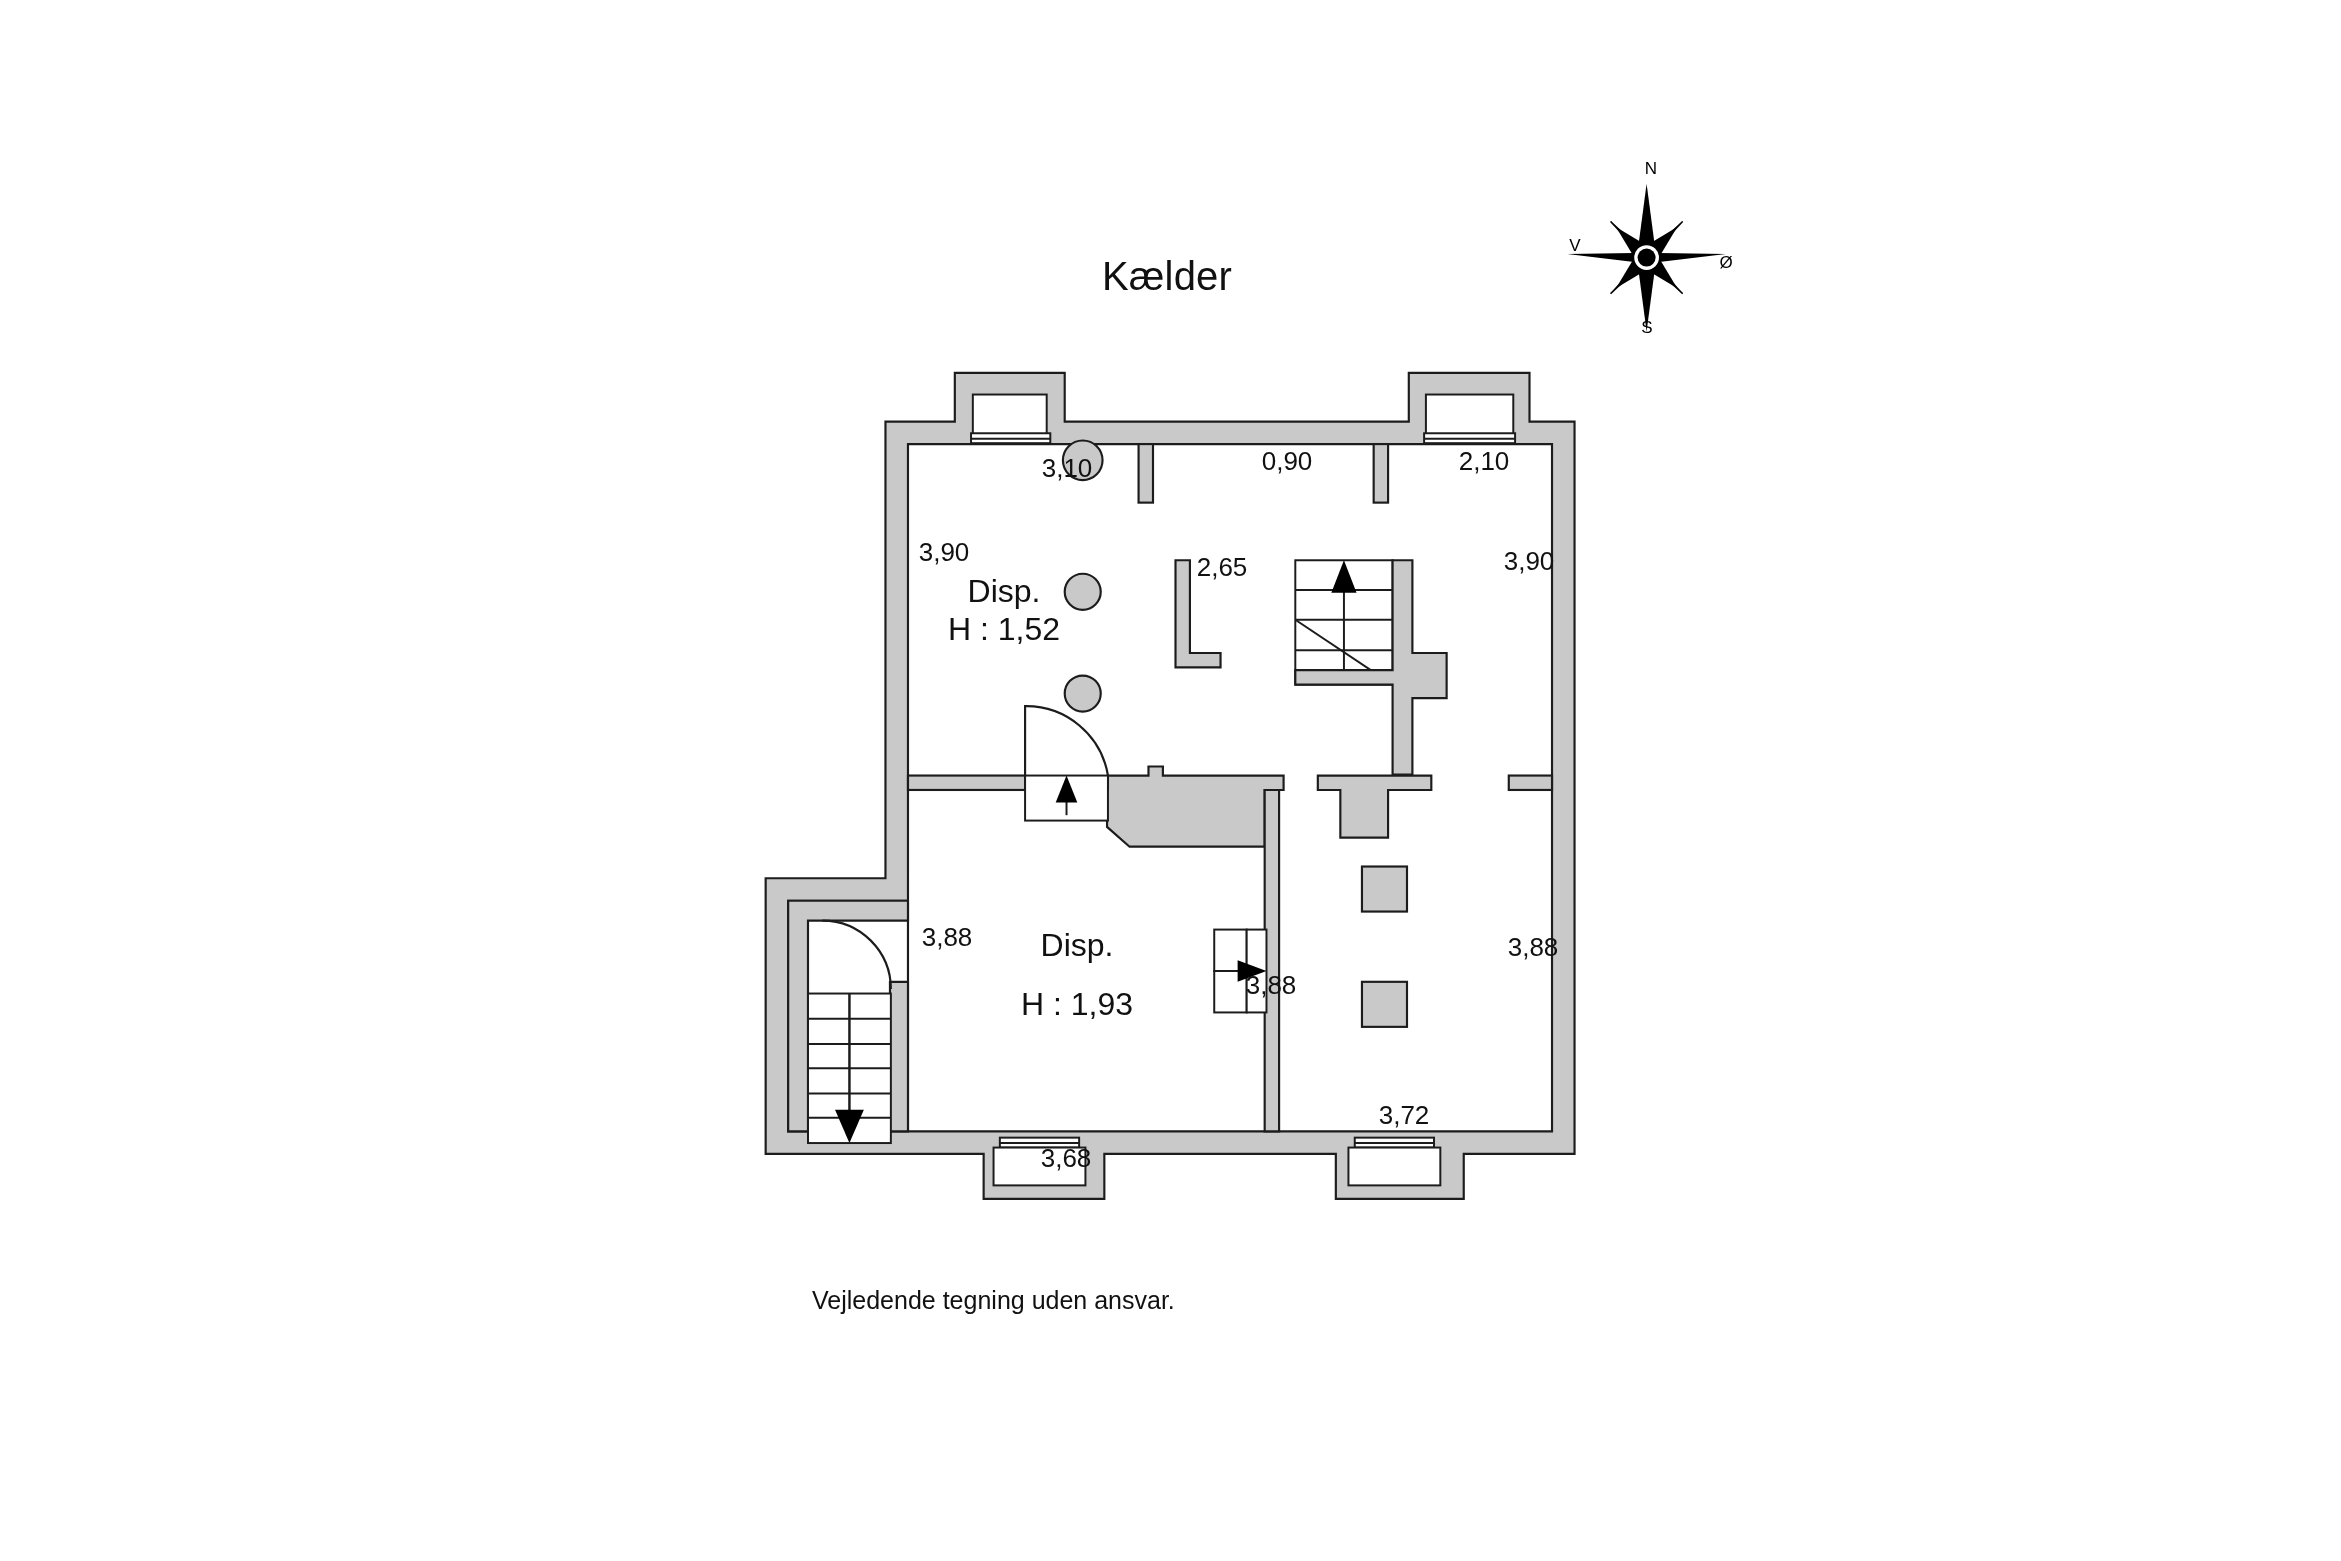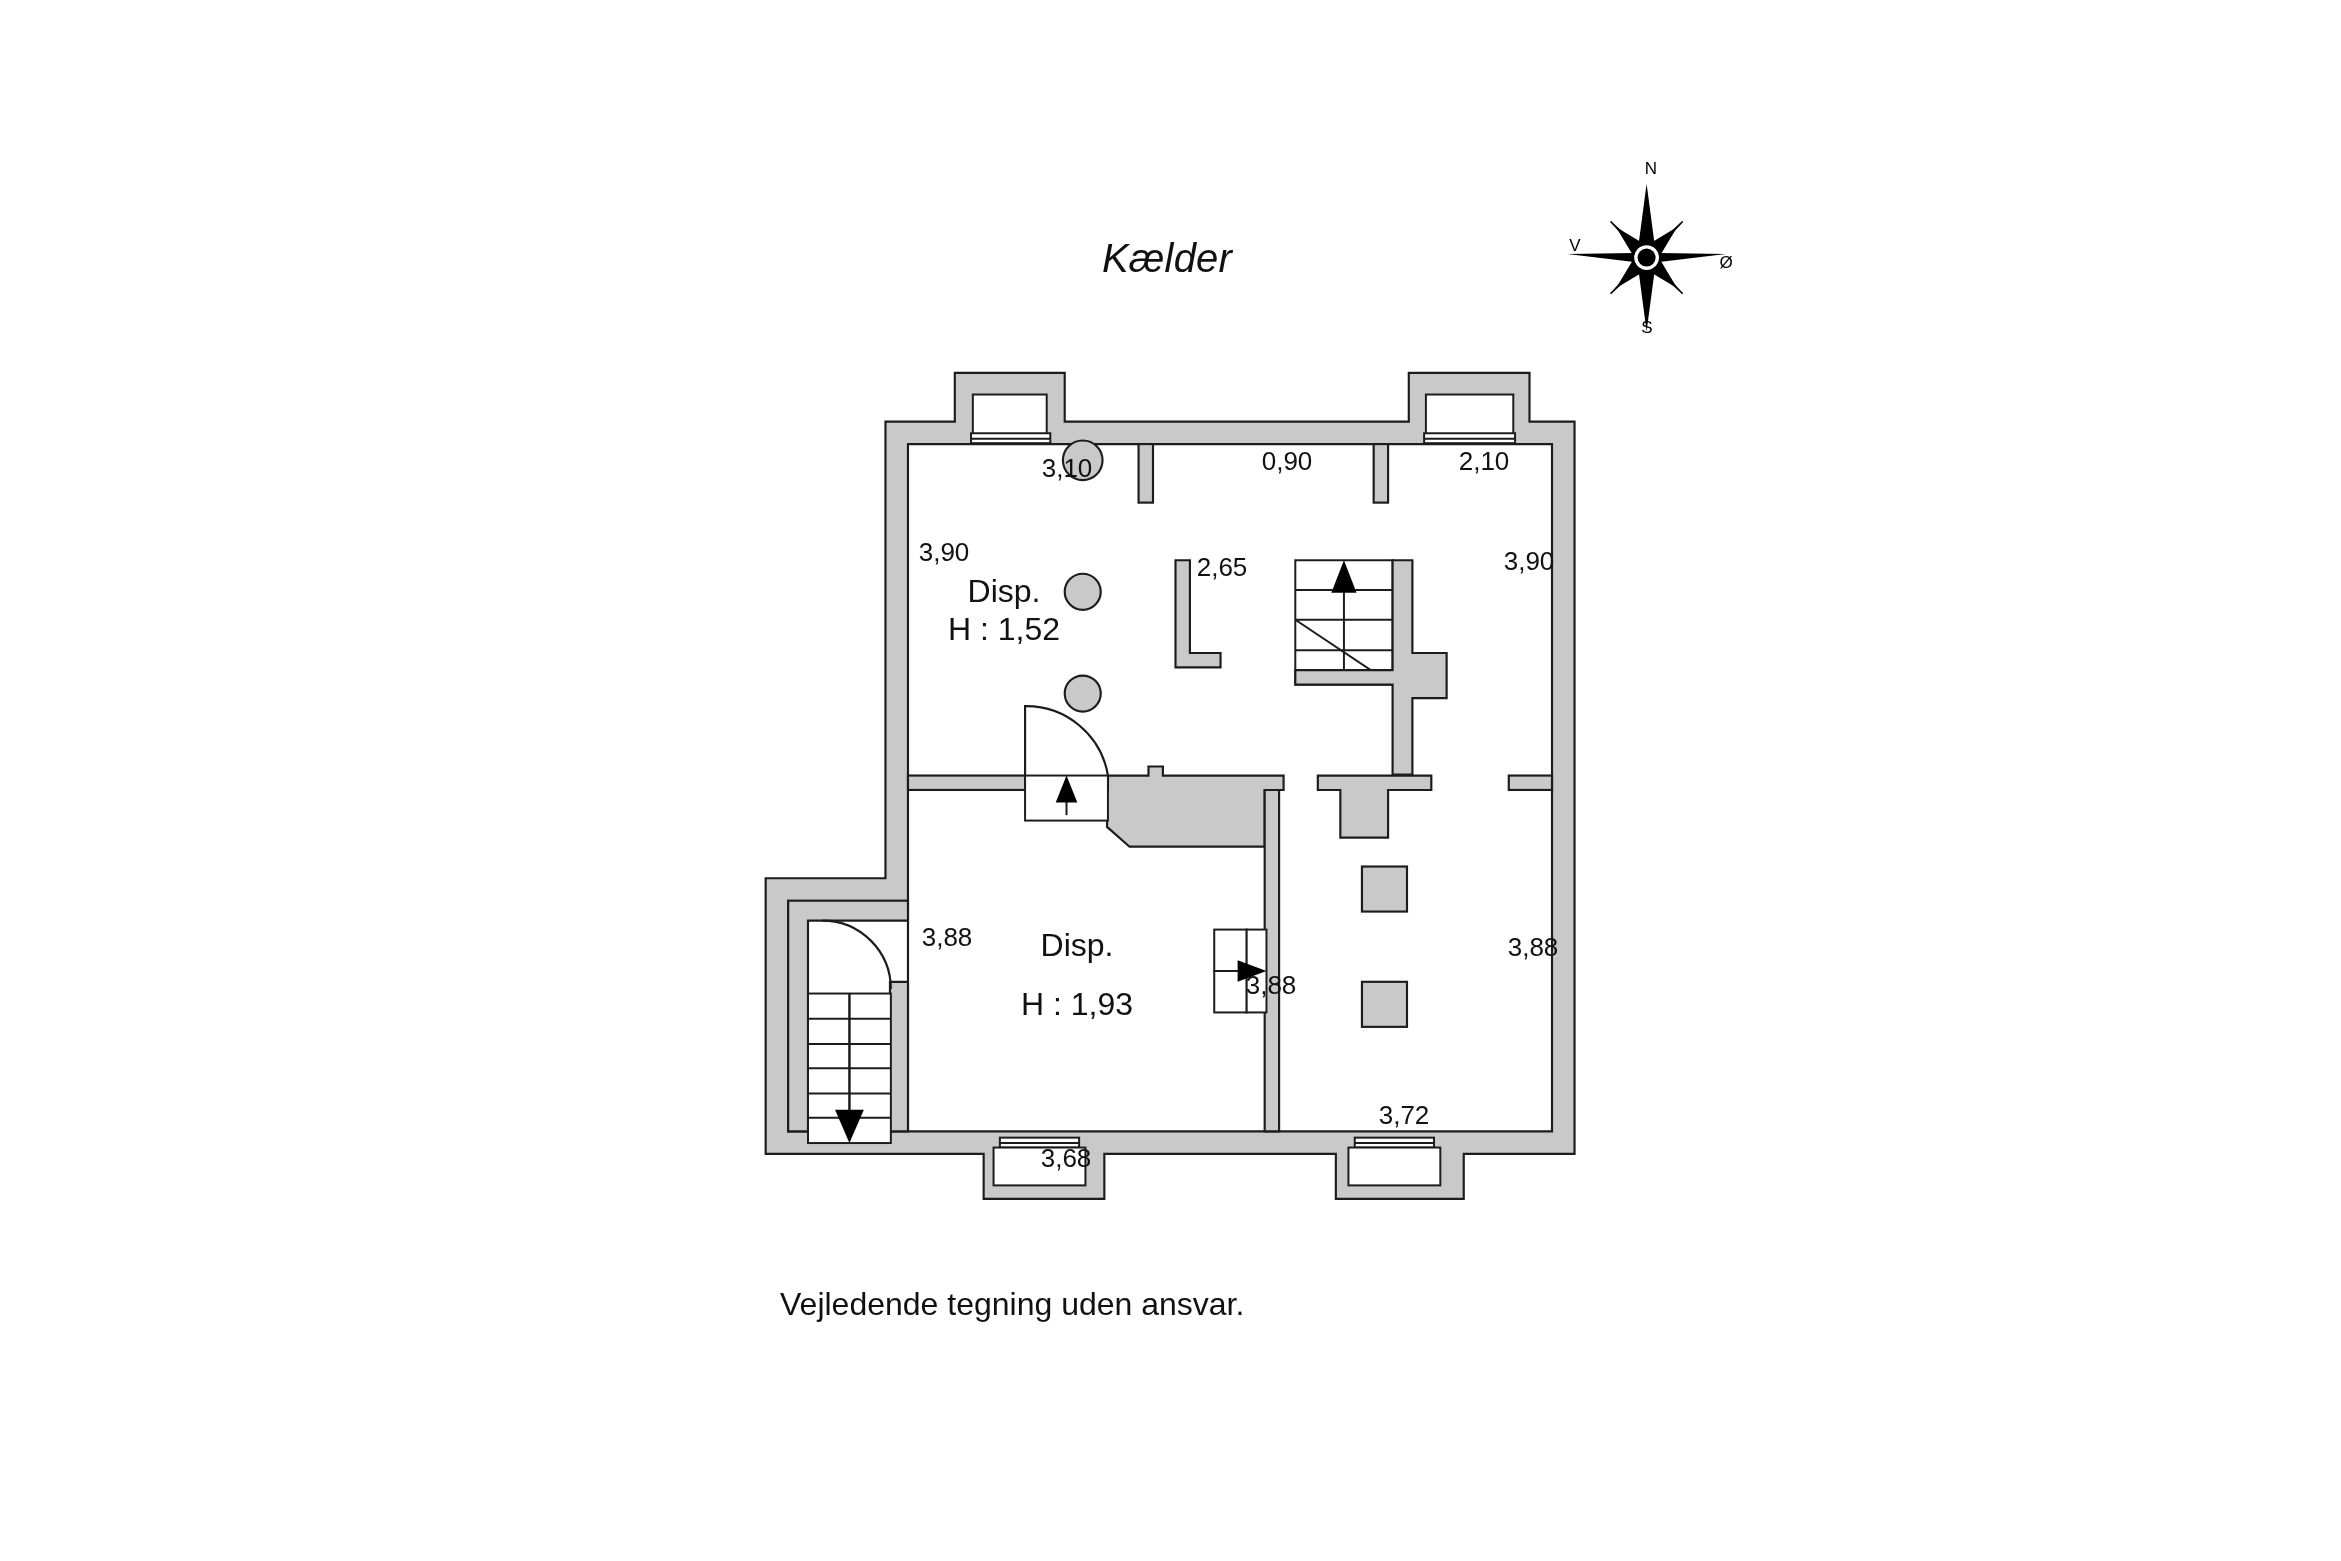--- a/index.html
+++ b/index.html
@@ -77,21 +77,22 @@
     font-size: 40px;
     letter-spacing: 0.2px;
   }
   .dim-text {
     font-size: 26px;
   }
   .room-text {
     font-size: 32px;
   }
   .footer-text {
-    font-size: 32px;
+    font-size: 25px;
+    margin-left: 32px;
   }
   .compass-label {
     position: absolute;
     font-size: 17px;
     font-family: "Liberation Sans", sans-serif;
     color: #000000;
   }
 </style>
 </head>
 <body>
@@ -275,21 +276,21 @@
       <polygon class="compass-black" points="34,34 4,16 0,0 16,4"></polygon>
       <polygon class="compass-black" points="34,-34 16,-4 0,0 4,-16"></polygon>
       <polygon class="compass-black" points="-34,34 -16,4 0,0 -4,16"></polygon>
 
       <circle cx="0" cy="0" r="15" fill="#ffffff" stroke="#000000" stroke-width="2.5"></circle>
       <circle cx="0" cy="0" r="10" fill="#000000"></circle>
     </g>
 
   </svg>
 
-  <div class="txt title-text" style="left:1167px; top:258px; transform:translate(-50%,-50%);font-style:italic;">Kælder</div>
+  <div class="txt title-text" style="left:1167px; top:276px; transform:translate(-50%,-50%);">Kælder</div>
 
   <div class="compass-label" style="left:1651px; top:169px; transform:translate(-50%,-50%);">N</div>
   <div class="compass-label" style="left:1647px; top:328px; transform:translate(-50%,-50%);">S</div>
   <div class="compass-label" style="left:1575px; top:246px; transform:translate(-50%,-50%);">V</div>
   <div class="compass-label" style="left:1726px; top:263px; transform:translate(-50%,-50%);">Ø</div>
 
   <div class="txt dim-text" style="left:1067px; top:468px; transform:translate(-50%,-50%);">3,10</div>
 
   <div class="txt dim-text" style="left:1287px; top:461px; transform:translate(-50%,-50%);">0,90</div>
 

